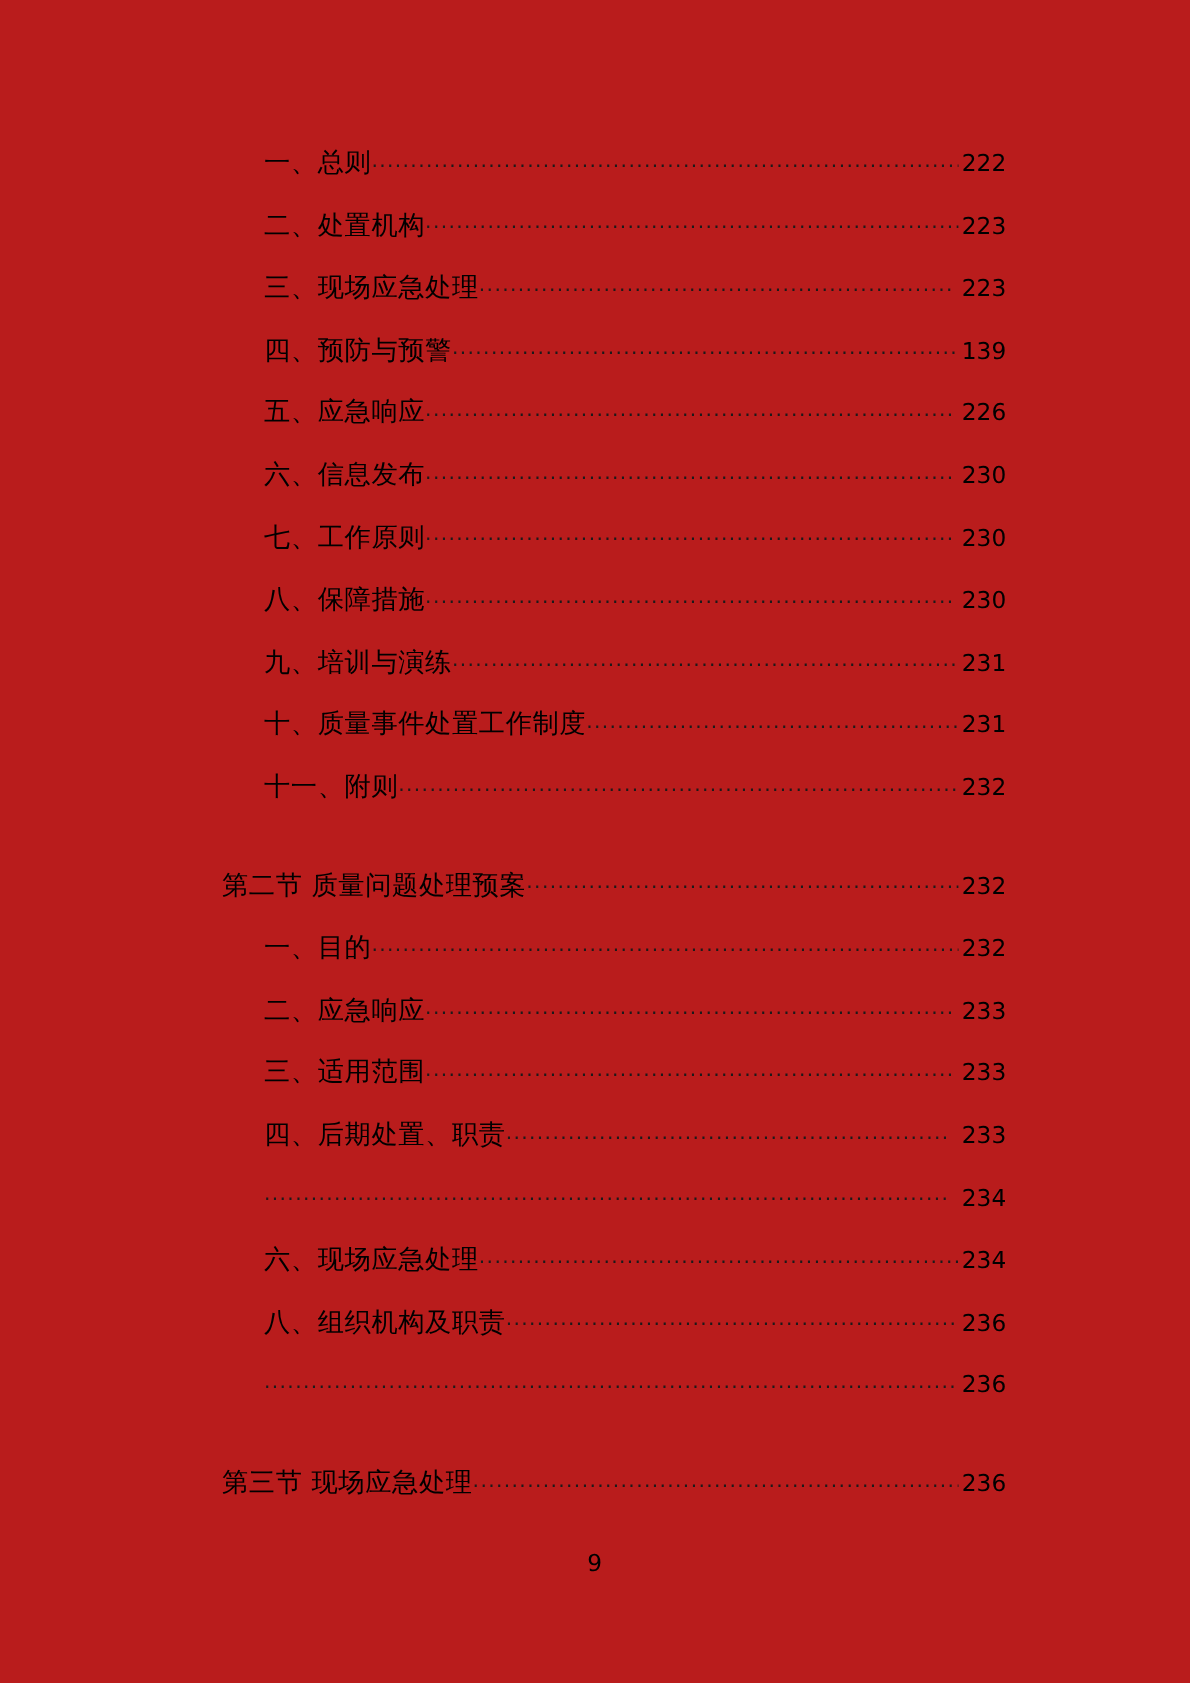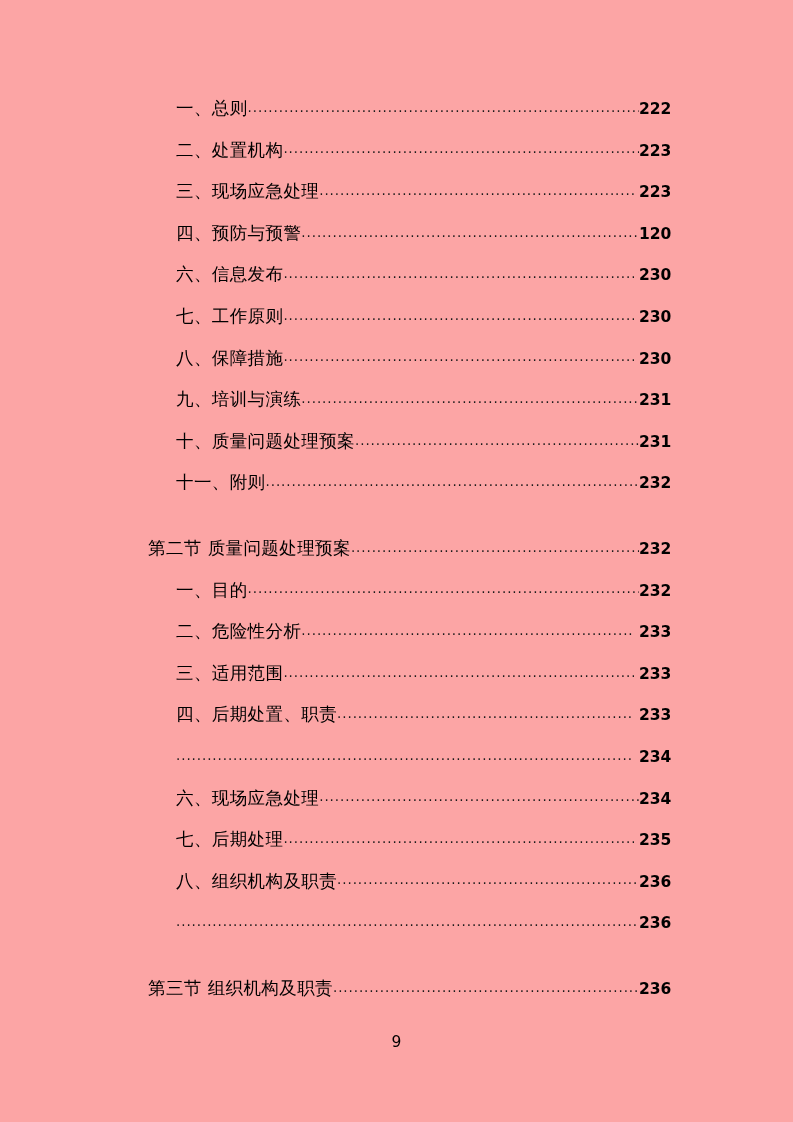--- a/index.html
+++ b/index.html
@@ -16,21 +16,21 @@
     color: #000000;
     overflow: hidden;
   }
 
   .page {
     position: absolute;
     left: 0;
     top: 0;
     width: 793px;
     height: 1122px;
-    background: #fca5a5;
+    background: #b91c1c;
   }
 
   .toc {
     position: absolute;
     left: 148px;
     top: 98px;
     width: 525px;
   }
 
   
@@ -69,23 +69,23 @@
     font-size: 13.5px;
     letter-spacing: 0.9px;
     color: #1a1a1a;
     white-space: nowrap;
   }
 
   .toc-entry .pageno {
     flex: 0 0 auto;
     font-family: "DejaVu Sans", "Liberation Sans", sans-serif;
     font-size: 15.5px;
-    font-weight: 700;
-    color: #000000;
-    text-align: left;
+    font-weight: 400;
+    color: #000000;
+    text-align: center;
     min-width: 34px;
   }
 
   
   .level-1 { padding-left: 0px; margin-top: 24px; }
   
   .level-2 { padding-left: 28px; }
 
   
   .gap-before .pageno { padding-left: 5px; }
@@ -120,21 +120,26 @@
         <span class="pageno">223</span>
       </div>
       <div class="toc-entry level-2 gap-before">
         <span class="title">三、现场应急处理</span>
         <span class="leader"></span>
         <span class="pageno">223</span>
       </div>
       <div class="toc-entry level-2">
         <span class="title">四、预防与预警</span>
         <span class="leader"></span>
-        <span class="pageno">120</span>
+        <span class="pageno">139</span>
+      </div>
+      <div class="toc-entry level-2 gap-before">
+        <span class="title">五、应急响应</span>
+        <span class="leader"></span>
+        <span class="pageno">226</span>
       </div>
       <div class="toc-entry level-2 gap-before">
         <span class="title">六、信息发布</span>
         <span class="leader"></span>
         <span class="pageno">230</span>
       </div>
       <div class="toc-entry level-2 gap-before">
         <span class="title">七、工作原则</span>
         <span class="leader"></span>
         <span class="pageno">230</span>
@@ -143,41 +148,41 @@
         <span class="title">八、保障措施</span>
         <span class="leader"></span>
         <span class="pageno">230</span>
       </div>
       <div class="toc-entry level-2">
         <span class="title">九、培训与演练</span>
         <span class="leader"></span>
         <span class="pageno">231</span>
       </div>
       <div class="toc-entry level-2">
-        <span class="title">十、质量问题处理预案</span>
+        <span class="title">十、质量事件处置工作制度</span>
         <span class="leader"></span>
         <span class="pageno">231</span>
       </div>
       <div class="toc-entry level-2">
         <span class="title">十一、附则</span>
         <span class="leader"></span>
         <span class="pageno">232</span>
       </div>
       <div class="toc-entry level-1">
         <span class="title">第二节  质量问题处理预案</span>
         <span class="leader"></span>
         <span class="pageno">232</span>
       </div>
       <div class="toc-entry level-2">
         <span class="title">一、目的</span>
         <span class="leader"></span>
         <span class="pageno">232</span>
       </div>
       <div class="toc-entry level-2 gap-before">
-        <span class="title">二、危险性分析</span>
+        <span class="title">二、应急响应</span>
         <span class="leader"></span>
         <span class="pageno">233</span>
       </div>
       <div class="toc-entry level-2 gap-before">
         <span class="title">三、适用范围</span>
         <span class="leader"></span>
         <span class="pageno">233</span>
       </div>
       <div class="toc-entry level-2 gap-before">
         <span class="title">四、后期处置、职责</span>
@@ -186,36 +191,31 @@
       </div>
       <div class="toc-entry level-2 gap-before">
         <span class="leader"></span>
         <span class="pageno">234</span>
       </div>
       <div class="toc-entry level-2">
         <span class="title">六、现场应急处理</span>
         <span class="leader"></span>
         <span class="pageno">234</span>
       </div>
-      <div class="toc-entry level-2 gap-before">
-        <span class="title">七、后期处理</span>
-        <span class="leader"></span>
-        <span class="pageno">235</span>
-      </div>
       <div class="toc-entry level-2">
         <span class="title">八、组织机构及职责</span>
         <span class="leader"></span>
         <span class="pageno">236</span>
       </div>
       <div class="toc-entry level-2">
         <span class="leader"></span>
         <span class="pageno">236</span>
       </div>
       <div class="toc-entry level-1">
-        <span class="title">第三节  组织机构及职责</span>
+        <span class="title">第三节  现场应急处理</span>
         <span class="leader"></span>
         <span class="pageno">236</span>
       </div>
     </div>
 
   <div class="footer">
     <span class="folio">9</span>
   </div>
 
 </div>

